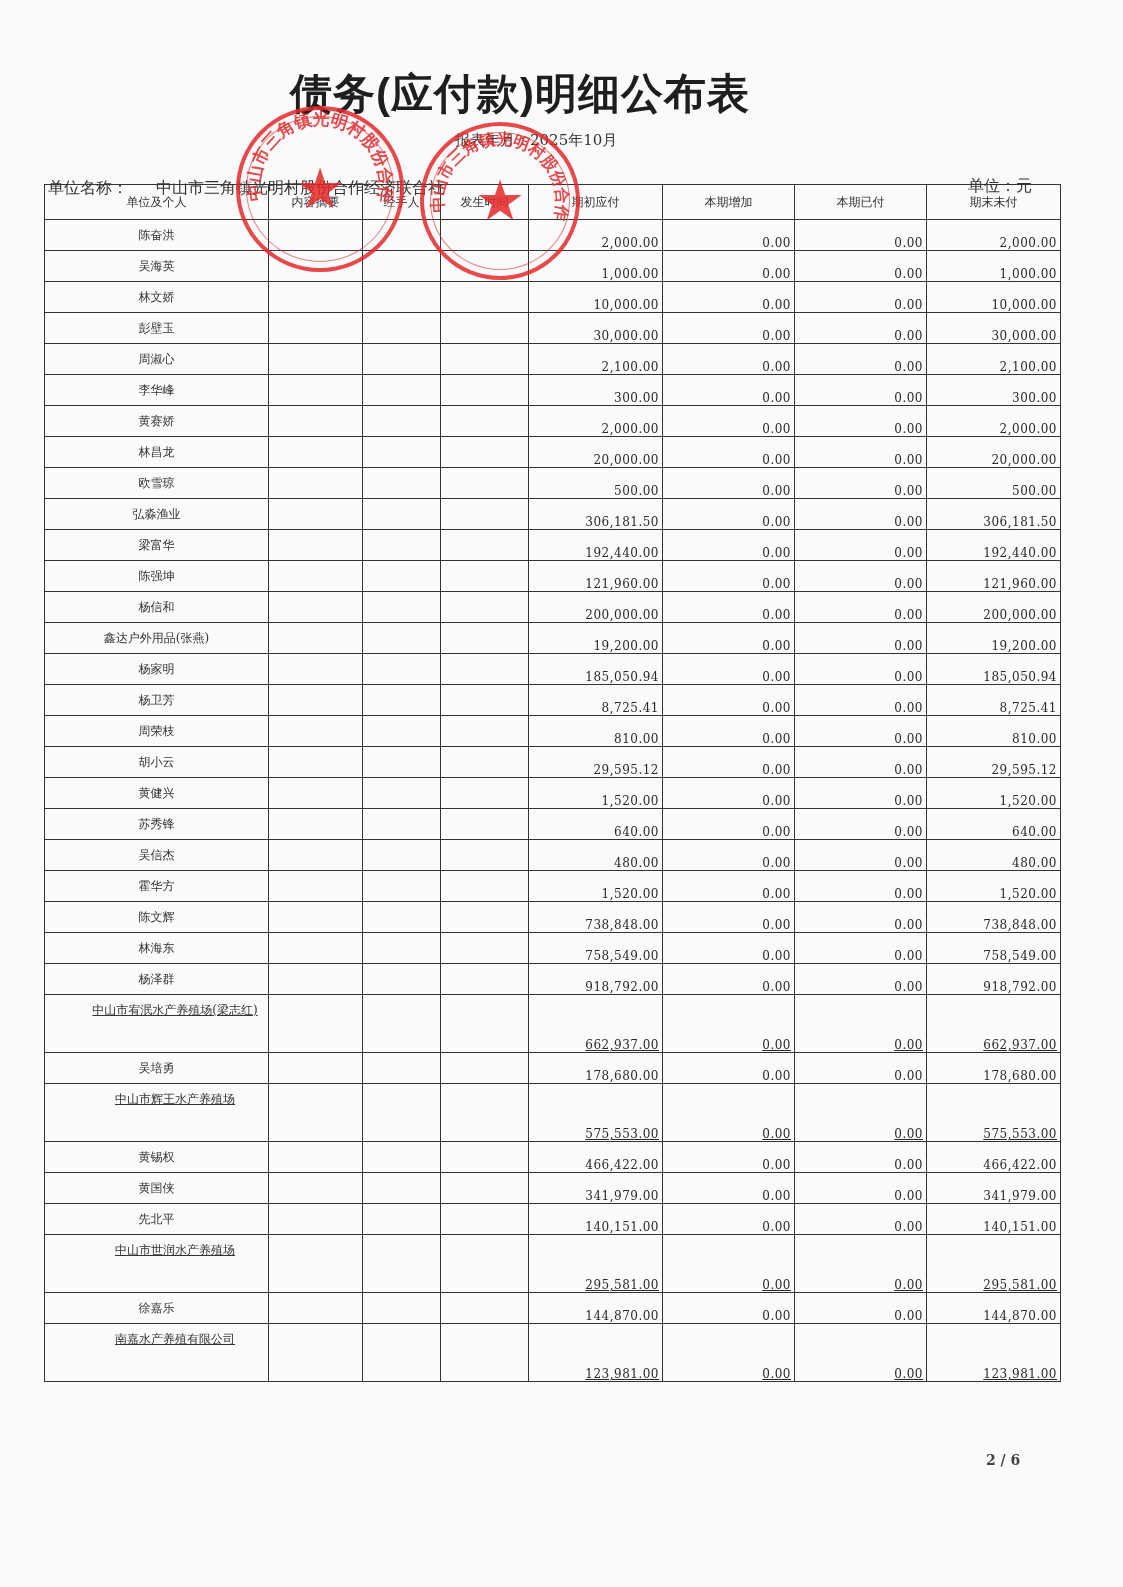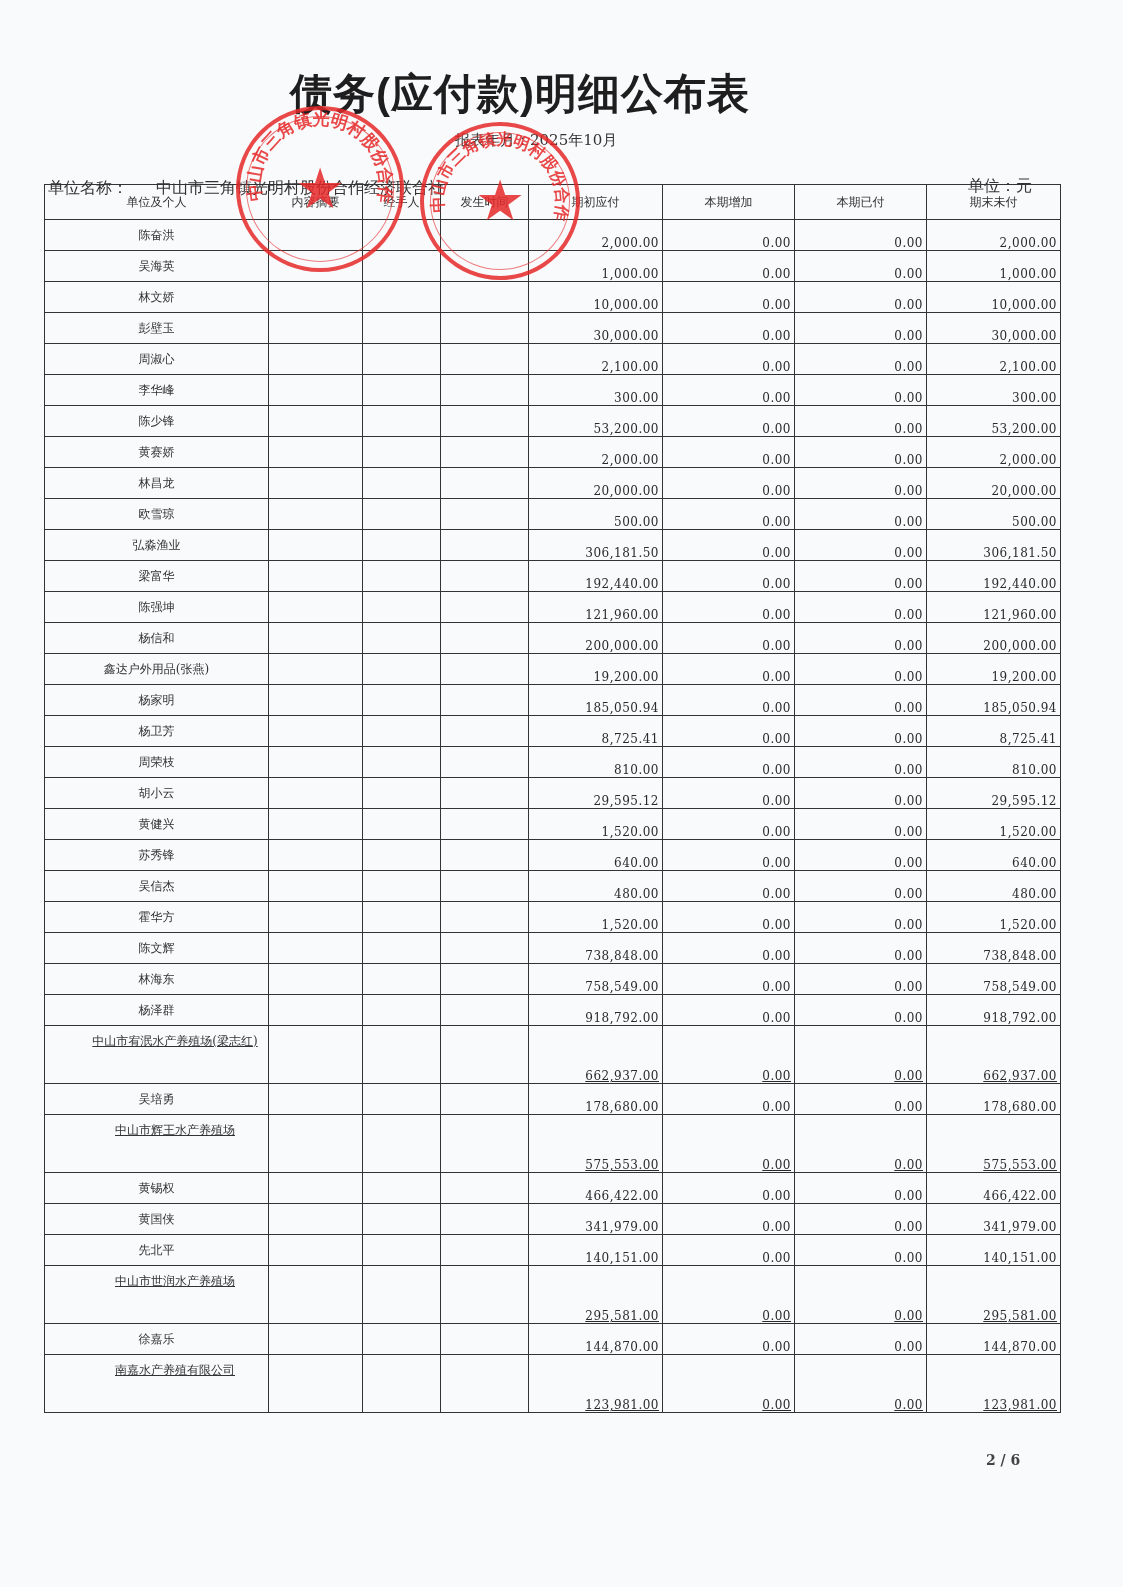--- a/index.html
+++ b/index.html
@@ -138,30 +138,20 @@
         <td class="name">李华峰</td>
         <td></td>
         <td></td>
         <td></td>
         <td class="num">300.00</td>
         <td class="num">0.00</td>
         <td class="num">0.00</td>
         <td class="num">300.00</td>
       </tr>
       <tr>
-        <td class="name">陈少锋</td>
-        <td></td>
-        <td></td>
-        <td></td>
-        <td class="num">53,200.00</td>
-        <td class="num">0.00</td>
-        <td class="num">0.00</td>
-        <td class="num">53,200.00</td>
-      </tr>
-      <tr>
         <td class="name">黄赛娇</td>
         <td></td>
         <td></td>
         <td></td>
         <td class="num">2,000.00</td>
         <td class="num">0.00</td>
         <td class="num">0.00</td>
         <td class="num">2,000.00</td>
       </tr>
       <tr>

